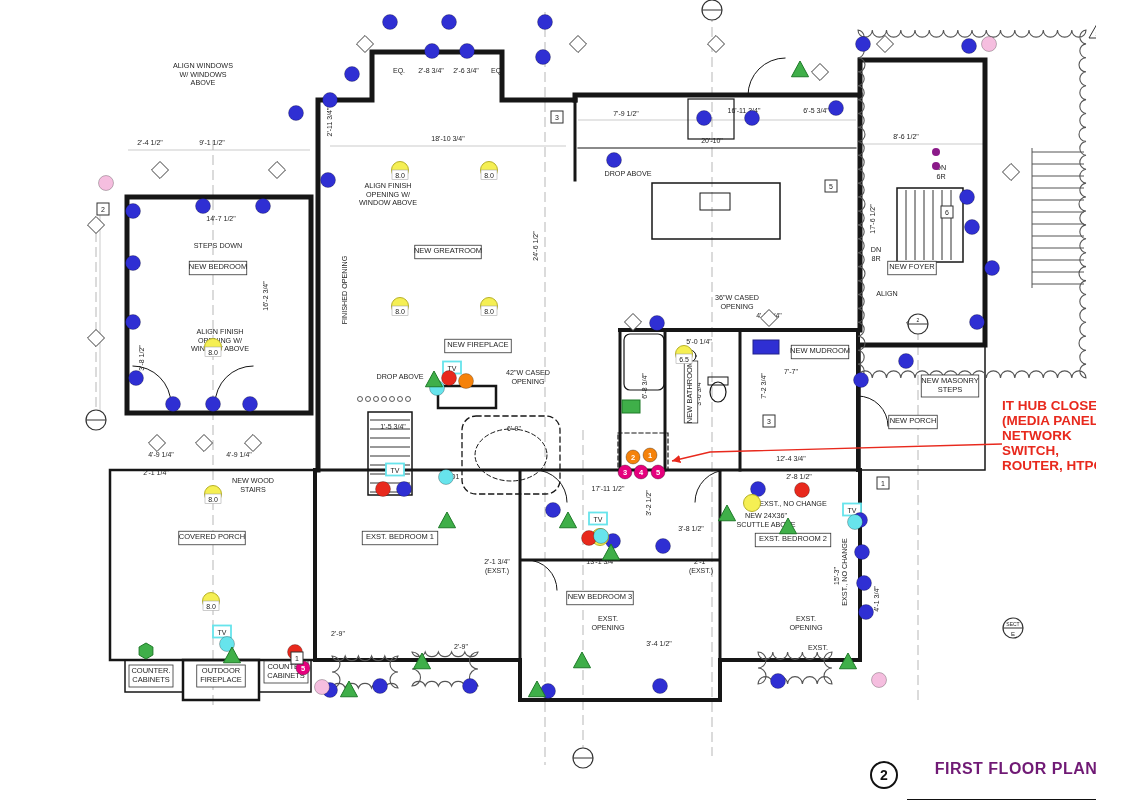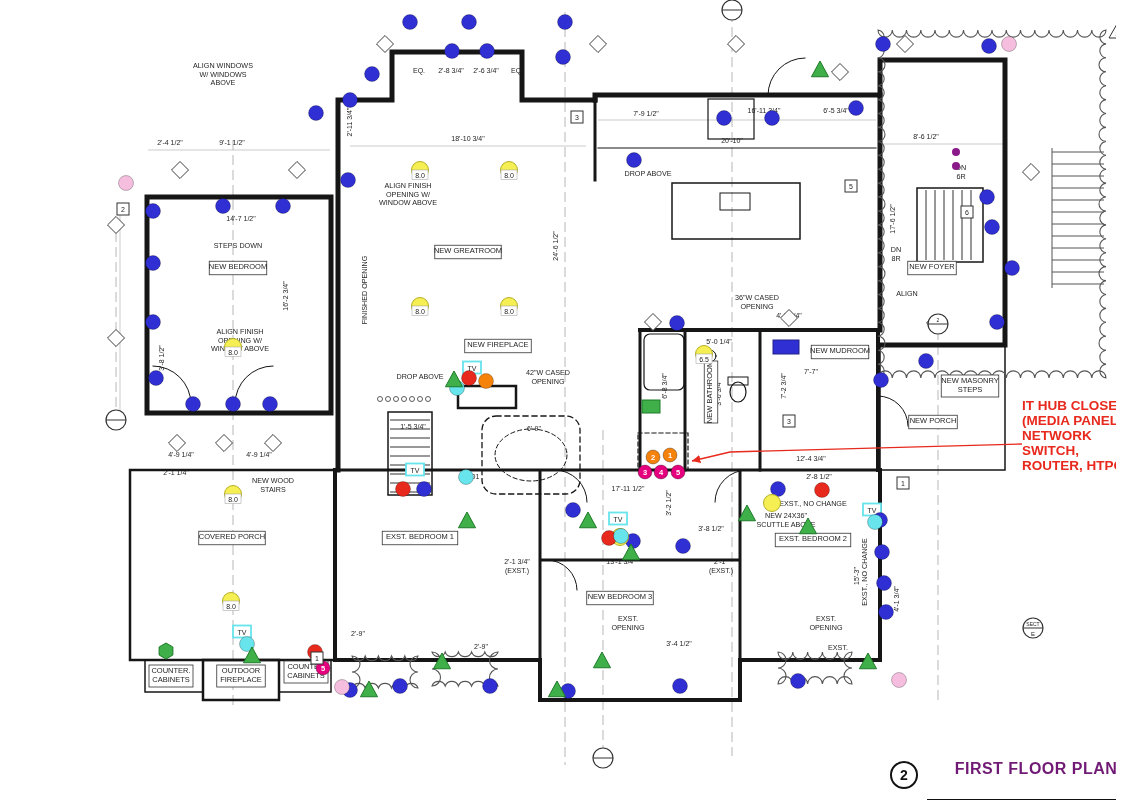--- a/index.html
+++ b/index.html
@@ -1,17 +1,17 @@
 <!DOCTYPE html>
 <html><head>
 <meta charset="utf-8">
 <style>
   html,body{margin:0;padding:0;background:#fff;}
   body{font-family:"Liberation Sans",sans-serif;}
-  #stage{position:relative;width:1096px;height:800px;background:#fff;overflow:hidden;margin-left:20px;}
+  #stage{position:relative;width:1096px;height:800px;background:#fff;overflow:hidden;}
   #plan{position:absolute;left:0;top:0;}
   svg text{font-family:"Liberation Sans",sans-serif;}
   .it-hub-note{position:absolute;left:1002px;top:398px;width:132px;font-size:13.5px;
     line-height:1.12;white-space:pre-line;font-weight:700;}
   .titleblock{position:absolute;left:870px;top:760px;display:flex;gap:9px;align-items:flex-start;}
   .tb-circle{width:24px;height:24px;border:2px solid #111;border-radius:50%;display:flex;
     align-items:center;justify-content:center;font-size:14px;font-weight:bold;color:#111;margin-top:1px;}
   .tb-right{display:flex;flex-direction:column;}
   .tb-title{font-size:16px;font-weight:bold;color:#701a75;letter-spacing:.5px;
     border-bottom:3px solid #111;padding-bottom:21px;width:218px;text-align:center;}

